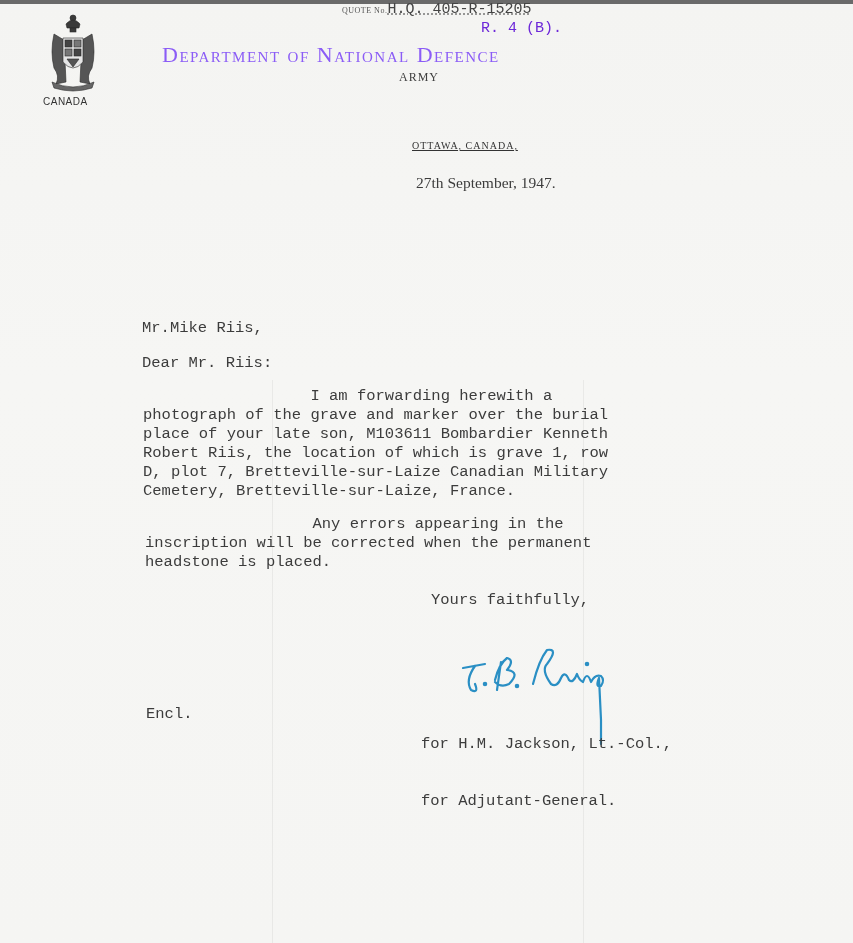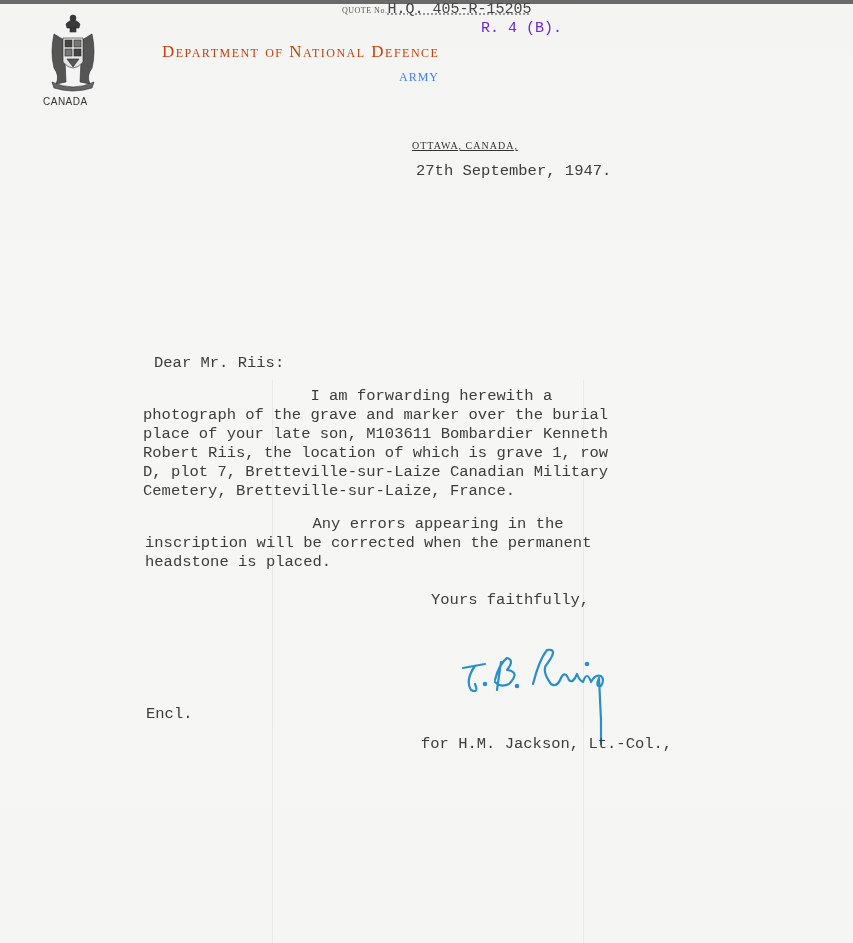--- a/index.html
+++ b/index.html
@@ -14,28 +14,28 @@
   .abs { position: absolute; white-space: pre; }
 
   .crest { position: absolute; left: 44px; top: 12px; width: 58px; height: 80px; }
   .canada { position: absolute; left: 43px; top: 96px; font-family: "Liberation Sans", "DejaVu Sans", sans-serif; font-size: 10px; letter-spacing: 0.5px; color: #333; }
 
   .quote-row { position: absolute; left: 342px; top: 1px; font-size: 15px; color: #444; }
   .quote-label { font-family: "Liberation Serif", "DejaVu Serif", serif; font-size: 8px; letter-spacing: 0.5px; color: #555; }
   .quote-value { text-decoration: underline dotted #777; }
   .ref-row { position: absolute; left: 481px; top: 20px; font-size: 15px; color: #6d28d9; }
 
-  .dept { position: absolute; left: 162px; top: 42px; font-family: "Liberation Serif", "DejaVu Serif", serif; font-size: 17px; font-variant: small-caps; letter-spacing: 1.5px; color: #c2410c; }
-  .army { position: absolute; left: 399px; top: 70px; font-family: "Liberation Serif", "DejaVu Serif", serif; font-size: 12px; letter-spacing: 1px; color: #3b82f6; }
+  .dept { position: absolute; left: 162px; top: 42px; font-family: "Liberation Serif", "DejaVu Serif", serif; font-size: 22px; font-variant: small-caps; letter-spacing: 1.5px; color: #8b5cf6; }
+  .army { position: absolute; left: 399px; top: 70px; font-family: "Liberation Serif", "DejaVu Serif", serif; font-size: 12px; letter-spacing: 1px; color: #404040; }
   .place { position: absolute; left: 412px; top: 140px; font-family: "Liberation Serif", "DejaVu Serif", serif; font-size: 10px; letter-spacing: 1px; color: #333; text-decoration: underline; }
 
   .type { font-size: 15.5px; line-height: 19px; color: #3c3c3c; }
-  .date { left: 416px; top: 162px; }
+  .date { left: 416px; top: 173px; font-family: Liberation Serif, serif; }
   .addr { left: 142px; top: 281px; }
-  .salut { left: 142px; top: 354px; margin-left: 12px; }
+  .salut { left: 142px; top: 354px; }
   .para1 { left: 143px; top: 387px; }
   .para2 { left: 145px; top: 515px; }
   .closing { left: 431px; top: 591px; }
   .encl { left: 146px; top: 705px; }
   .sigblock { left: 421px; top: 697px; }
 
   .signature { position: absolute; left: 455px; top: 640px; width: 200px; height: 110px; }
 </style>
 </head>
 <body>
@@ -65,20 +65,21 @@
 <div class="quote-row abs"><span class="quote-label">QUOTE No.</span><span class="quote-value">H.Q. 405-R-15205</span></div>
 <div class="ref-row abs">R. 4 (B).</div>
 
 <div class="dept abs">Department of National Defence</div>
 <div class="army abs">ARMY</div>
 <div class="place abs">OTTAWA, CANADA,</div>
 
 <div class="type abs date">27th September, 1947.</div>
 
 <div class="type abs addr">
+  <div>Mr.Mike Riis,</div>
 </div>
 
 <div class="type abs salut">Dear Mr. Riis:</div>
 
 <div class="type abs para1">                  I am forwarding herewith a
 photograph of the grave and marker over the burial
 place of your late son, M103611 Bombardier Kenneth
 Robert Riis, the location of which is grave 1, row
 D, plot 7, Bretteville-sur-Laize Canadian Military
 Cemetery, Bretteville-sur-Laize, France.</div>
@@ -96,13 +97,14 @@
     <circle cx="62" cy="46" r="1.2" fill="#2a8fc4"></circle>
     <path d="M78 44 Q84 20 92 10 Q104 8 92 24 Q86 30 96 44 Q102 48 106 38 Q110 30 114 40 Q118 44 122 34 Q124 40 128 42 Q132 30 136 42 Q140 34 146 36 Q150 40 146 46 Q140 48 144 38 L146 80 L146 104"></path>
     <circle cx="132" cy="24" r="1.2" fill="#2a8fc4"></circle>
   </g>
 </svg>
 
 <div class="type abs encl">Encl.</div>
 
 <div class="type abs sigblock">
   <div>for H.M. Jackson, Lt.-Col.,</div>
+  <div>for Adjutant-General.</div>
 </div>
 
 </body></html>

